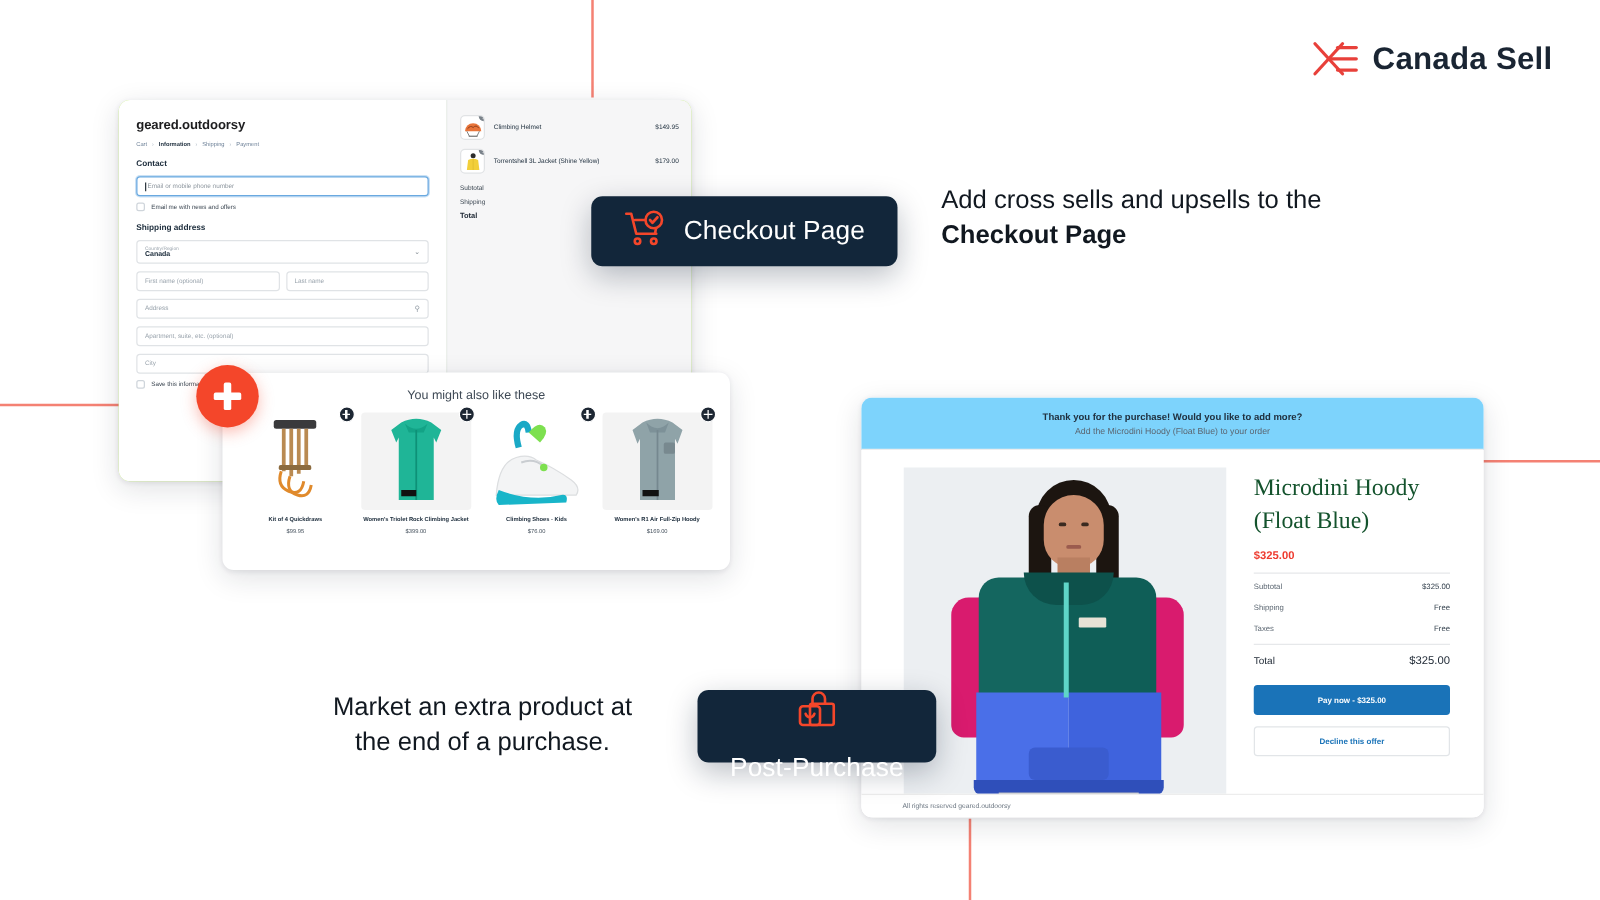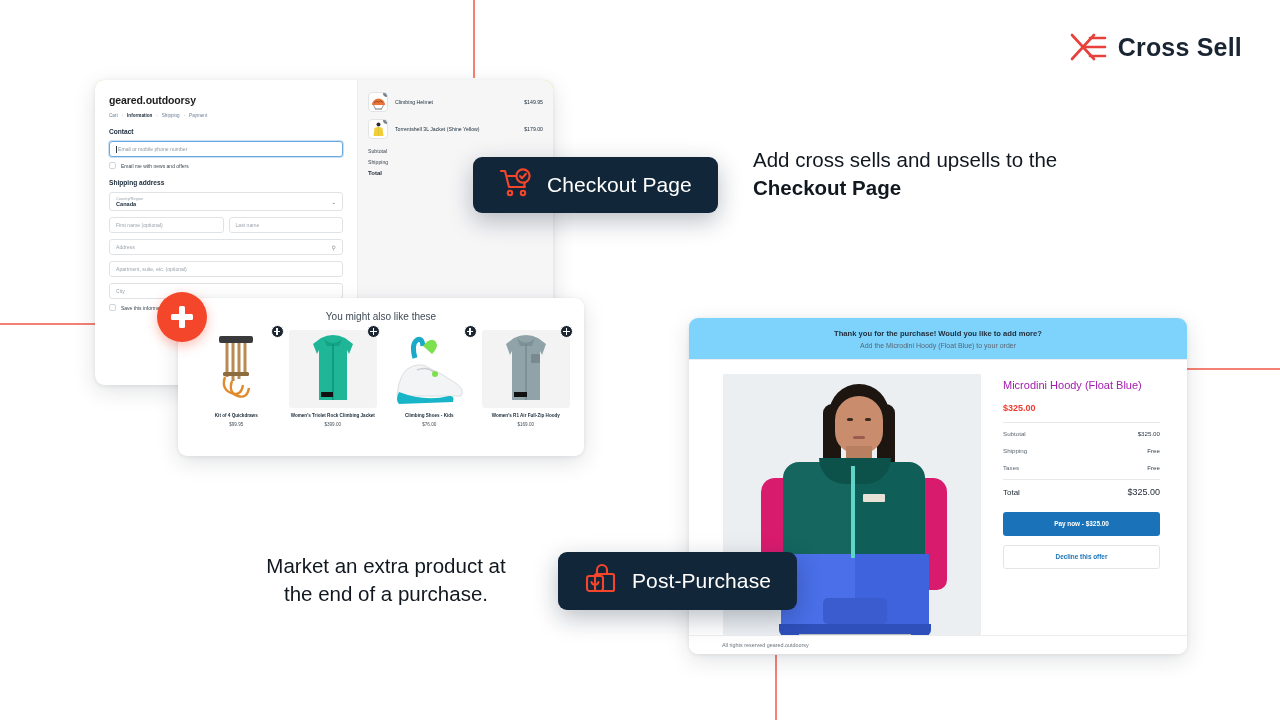--- a/index.html
+++ b/index.html
@@ -92,37 +92,37 @@
   .cs-add::after  { width: 1.6px; height: 6.5px; }
   .cs-name { margin-top: 5px; text-align: center; font-size: 4.6px; color: #20303f; line-height: 1.5; font-weight:600; }
   .cs-price { text-align: center; font-size: 4.6px; color: #44505c; margin-top: 2px; }
 
   
   .pill { position: absolute; background: #12263a; border-radius: 9px;
           display: flex; align-items: center; gap: 14px; padding: 0 26px;
           box-shadow: 0 8px 24px rgba(10,25,45,.28); z-index: 9; }
   .pill .pill-label { color: #fff; font-size: 21px; font-weight: 500; letter-spacing: .1px; white-space: nowrap; }
   #pill-checkout { left: 473px; top: 157px; height: 56px; }
-  #pill-postpurchase { left: 558px; top: 552px; height: 58px; }
+  #pill-postpurchase { left: 558px; top: 552px; height: 58px; flex-direction: column; }
 
   
   .mk { position: absolute; font-size: 20.5px; color: #111820; line-height: 1.38; }
   #copy-checkout { left: 753px; top: 146px; width: 340px; }
   #copy-checkout .strong { font-weight: 700; display:block; }
   #copy-post { left: 253px; top: 552px; width: 266px; text-align: center; }
 
   
   #postpurchase-card { left: 689px; top: 318px; width: 498px; height: 336px; overflow: hidden; background:#fff; }
   #pp-header { background: #7dd3fc; border-bottom: 1px solid #ededed; padding: 11px 0 10px 0; text-align: center; }
   #pp-header .h1 { font-size: 7.6px; font-weight: 700; color: #20303f; }
   #pp-header .h2 { font-size: 7px; color: #5b6671; margin-top: 4px; }
   #pp-body { display: flex; padding: 14px 27px 0 34px; gap: 22px; }
   #pp-photo { width: 258px; height: 276px; background: #eceff2; position: relative; overflow: hidden; flex:none; }
   #pp-info { flex: 1; padding-top: 4px; }
-  #pp-info .p-name { font-size: 11px; color: #a21caf; line-height: 1.35; }
+  #pp-info .p-name { font-size: 19px; color: #14532d; line-height: 1.35; font-family: Liberation Serif, serif; }
   #pp-info .p-price { font-size: 9px; color: #ee3b2f; font-weight: 700; margin-top: 10px; }
   .pp-row { display: flex; justify-content: space-between; align-items: baseline;
             font-size: 6.2px; color: #5b6671; padding: 5px 0; }
   .pp-row.first { margin-top: 9px; border-top: 1px solid #e6e8ea; padding-top: 7px; }
   .pp-row .v { color: #33404d; }
   .pp-row.total { border-top: 1px solid #e6e8ea; margin-top: 3px; padding-top: 7px; }
   .pp-row.total .k { font-size: 8px; color: #1d2733; font-weight: 500; }
   .pp-row.total .v { font-size: 9px; color: #1d2733; font-weight: 500; }
   #pp-pay { margin-top: 10px; height: 24px; background: #1a73b8; border-radius: 3px; color: #fff;
             font-size: 6.4px; font-weight: 700; display: flex; align-items: center; justify-content: center; }
@@ -171,21 +171,21 @@
       <svg viewBox="0 0 40 34" width="40" height="34">
         <g stroke="#e8403a" stroke-width="2.6" fill="none" stroke-linecap="round">
           <line x1="4" y1="5" x2="26" y2="29"></line>
           <line x1="4" y1="29" x2="26" y2="5"></line>
           <line x1="15" y1="17" x2="37" y2="17"></line>
           <line x1="22" y1="8" x2="37" y2="8"></line>
           <line x1="22" y1="26" x2="37" y2="26"></line>
         </g>
       </svg>
     </span>
-    <span class="logo-text">Cross Sell</span>
+    <span class="logo-text">Canada Sell</span>
   </div>
 
   <div class="card" id="checkout-mock">
     <div id="checkout-form-col">
       <div class="shop-name">geared.outdoorsy</div>
       <div class="crumbs">
         <span class="c">Cart</span>
         <span class="sep">›</span>
         <span class="c active">Information</span>
         <span class="sep">›</span>

